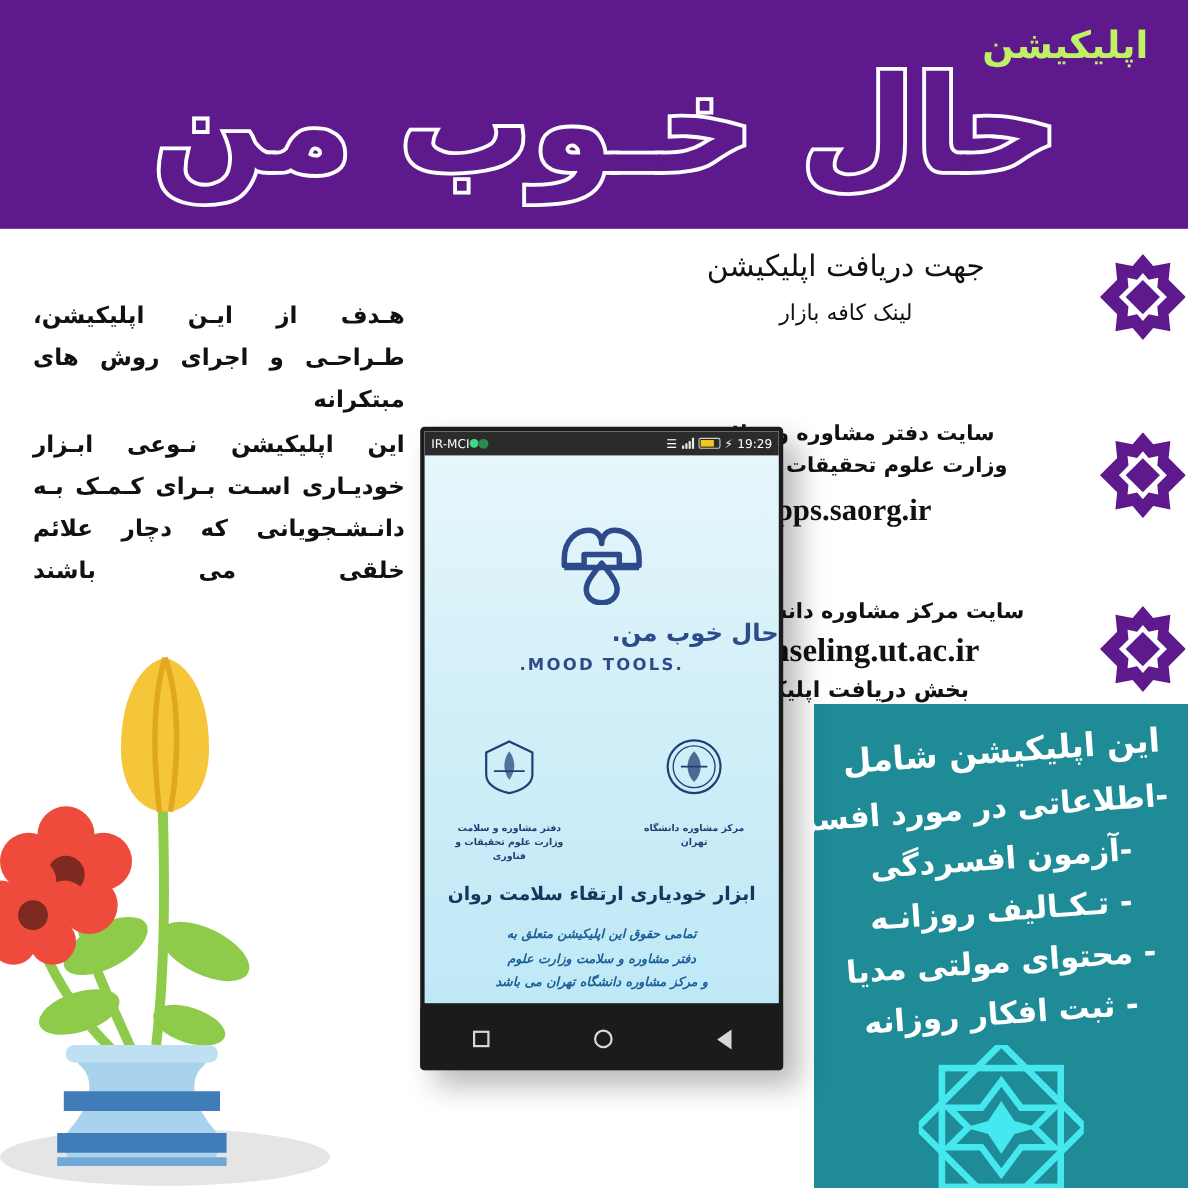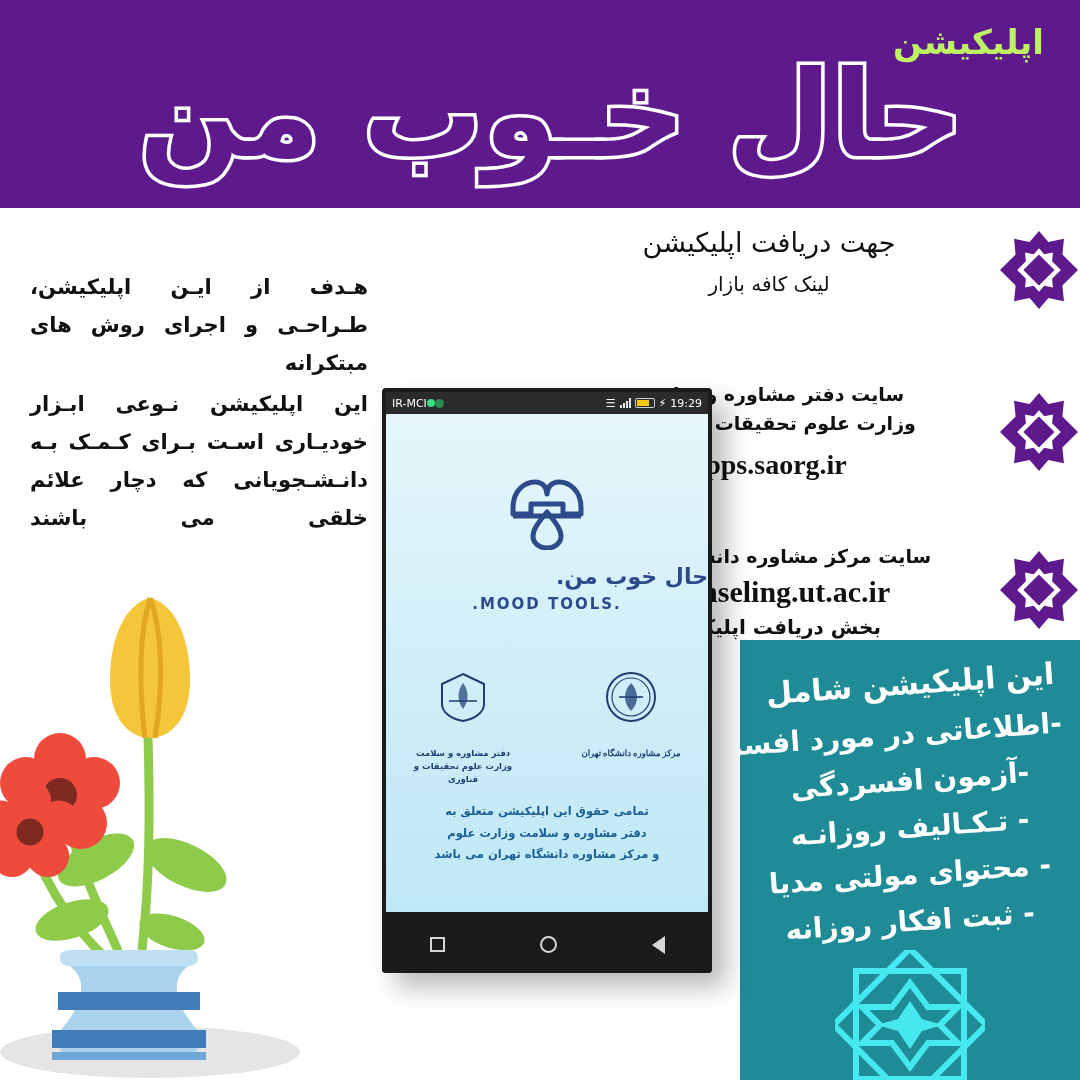--- a/index.html
+++ b/index.html
@@ -157,21 +157,21 @@
     display: flex; justify-content: center; gap: 58px; margin-top: 58px;
   }
   .seal { text-align: center; width: 110px; }
   .seal-cap { font-size: 8.5px; color: #1d3f74; font-weight: bold; line-height: 1.5; margin-top: 20px; }
   .phone-headline {
     text-align: center; color: #14365f; font-size: 17px; font-weight: bold;
     margin-top: 18px;
   }
   .phone-rights {
     text-align: center; color: #1a5f96; font-size: 11.5px; font-weight: bold;
-    line-height: 1.85; margin-top: 16px;
+    line-height: 1.85; margin-top: 16px; font-style: italic;
   }
   .nav-bar {
     position: absolute; left: 0; bottom: 0; width: 100%; height: 57px;
     background: #1b1b1b; display: flex; align-items: center; justify-content: space-around;
   }
   .nav-back { width: 0; height: 0; border-top: 9px solid transparent; border-bottom: 9px solid transparent; border-right: 13px solid #d7d7d7; }
   .nav-home { width: 17px; height: 17px; border: 2px solid #d7d7d7; border-radius: 50%; }
   .nav-rec { width: 15px; height: 15px; border: 2px solid #d7d7d7; }
 </style>
 </head>
@@ -325,33 +325,34 @@
     <div class="app-sub">.MOOD  TOOLS.</div>
 
     <div class="seals">
       <div class="seal">
         <svg width="52" height="52" viewBox="0 0 52 52" xmlns="http://www.w3.org/2000/svg">
           <circle cx="26" cy="26" r="24" fill="none" stroke="#1d3f74" stroke-width="2"></circle>
           <circle cx="26" cy="26" r="19" fill="none" stroke="#1d3f74" stroke-width="1.2"></circle>
           <path d="M26 12 C18 20 18 32 26 40 C34 32 34 20 26 12 Z" fill="#1d3f74" opacity="0.75"></path>
           <path d="M14 26 L38 26" stroke="#1d3f74" stroke-width="1.6"></path>
         </svg>
-        <div class="seal-cap" style="white-space: pre-line; font-family: Liberation Serif, serif;">مرکز مشاوره دانشگاه تهران</div>
+        <div class="seal-cap" style="white-space: pre-line;">مرکز مشاوره دانشگاه تهران</div>
       </div>
       <div class="seal">
         <svg width="52" height="52" viewBox="0 0 52 52" xmlns="http://www.w3.org/2000/svg">
           <path d="M26 3 L47 13 L47 33 C47 42 37 48 26 50 C15 48 5 42 5 33 L5 13 Z" fill="none" stroke="#1d3f74" stroke-width="2"></path>
           <path d="M26 12 C20 20 20 30 26 38 C32 30 32 20 26 12 Z" fill="#1d3f74" opacity="0.7"></path>
           <path d="M12 30 L40 30" stroke="#1d3f74" stroke-width="1.5"></path>
         </svg>
         <div class="seal-cap" style="white-space: pre-line;">دفتر مشاوره و سلامت
 وزارت علوم تحقیقات و فناوری</div>
       </div>
     </div>
 
+    <div class="phone-headline">ابزار خودیاری ارتقاء سلامت روان</div>
 
     <div class="phone-rights">
       <div>تمامی حقوق این اپلیکیشن متعلق به</div>
       <div>دفتر مشاوره و سلامت وزارت علوم</div>
       <div>و مرکز مشاوره دانشگاه تهران می باشد</div>
     </div>
 
   </div>
 
   <div class="nav-bar">

